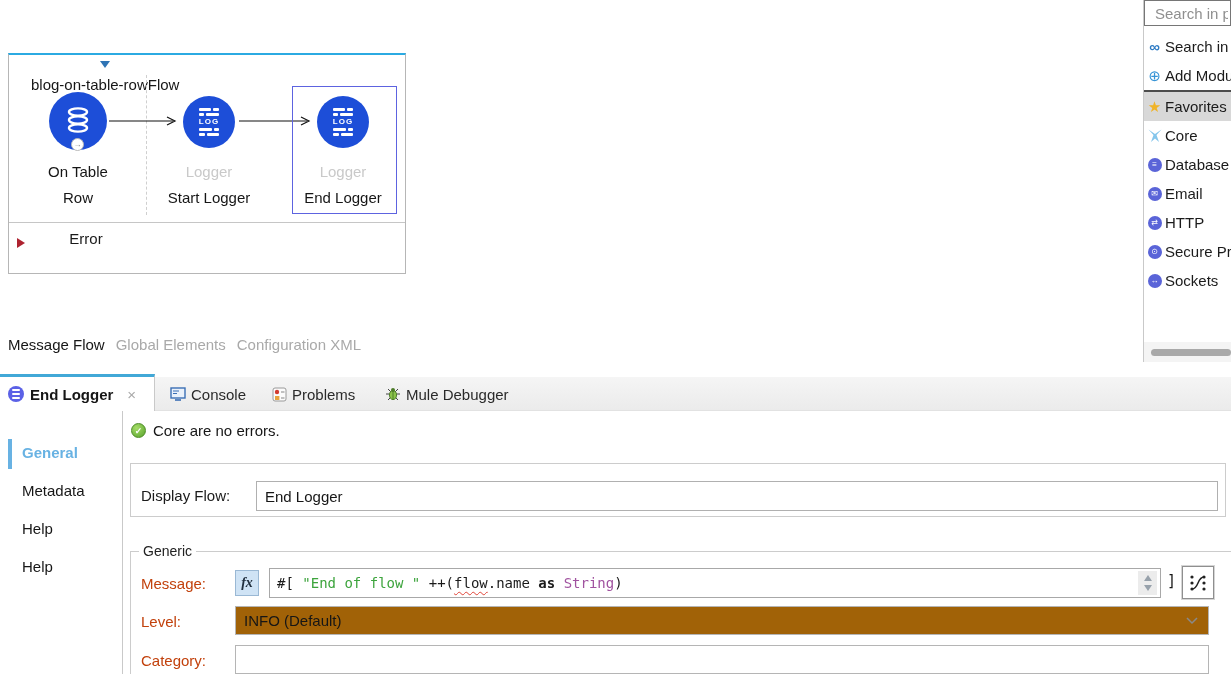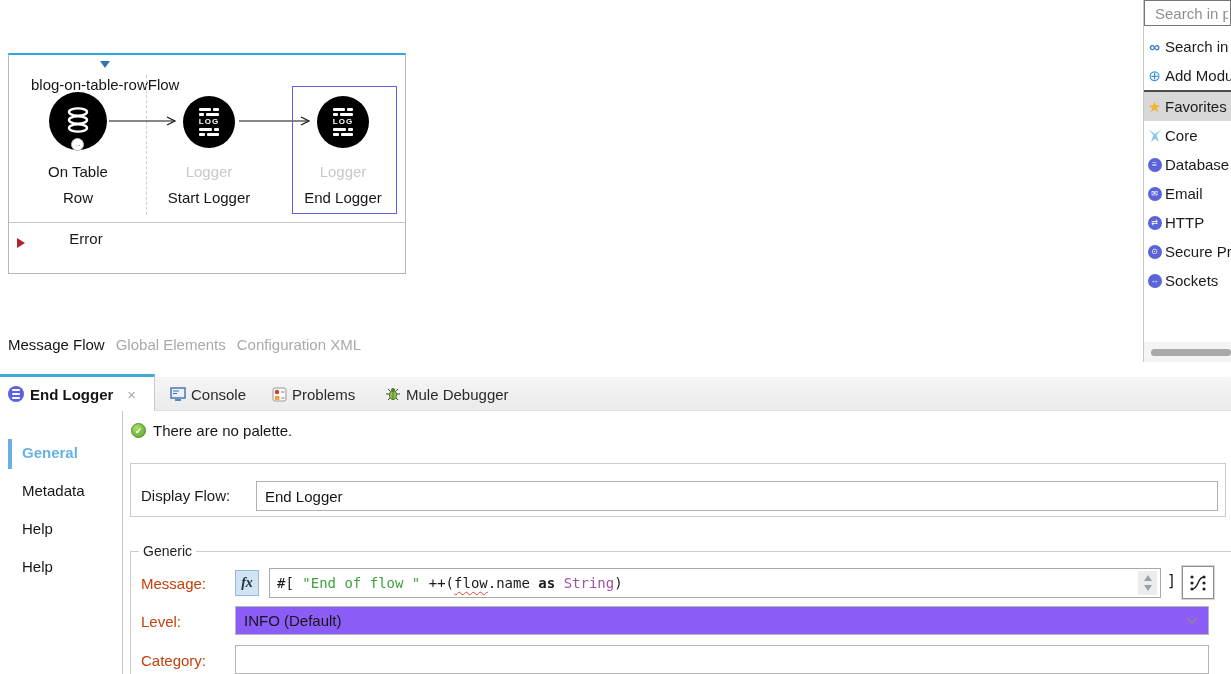--- a/index.html
+++ b/index.html
@@ -6,21 +6,21 @@
   html,body { background:#fff; }
   body { font-family:"Liberation Sans", sans-serif; color:#1a1a1a; }
   #app { position:relative; width:1231px; height:674px; background:#fff; overflow:hidden; }
 
   
   .flow-box { position:absolute; left:8px; top:53px; width:398px; height:221px;
               border:1px solid #b6b6b6; border-top:2px solid #2baae2; background:#fff; }
   .flow-title-row { position:absolute; left:12px; top:6px; height:22px; display:flex; align-items:center; gap:8px; padding-left:10px; cursor:default;flex-direction:column; }
   .tri-down { width:0; height:0; border-left:5px solid transparent; border-right:5px solid transparent; border-top:7px solid #2f74b5; }
   .flow-title { font-size:15px; color:#161616; }
-  .node-circle { position:absolute; border-radius:50%; background:#000000; display:flex; align-items:center; justify-content:center; }
+  .node-circle { position:absolute; border-radius:50%; background:#1d4ed8; display:flex; align-items:center; justify-content:center; }
   .otr { left:40px; top:37px; width:58px; height:58px; }
   .lg1 { left:174px; top:41px; width:52px; height:52px; }
   .lg2 { left:308px; top:41px; width:52px; height:52px; }
   .badge { position:absolute; left:22px; top:46px; width:13px; height:13px; border-radius:50%; background:#fff; border:1px solid #b9b9b9; display:flex; align-items:center; justify-content:center; font-size:8px; color:#8a8a8a; }
   .log-icon { display:flex; flex-direction:column; align-items:center; gap:2px; }
   .bar-row { display:flex; gap:2px; }
   .bar { height:3px; background:#fff; border-radius:1px; }
   .w12{width:12px}.w6{width:6px}.w5{width:5px}.w13{width:13px}
   .log-txt { color:#fff; font-size:8px; font-weight:bold; letter-spacing:1px; line-height:8px; }
   .node-label { position:absolute; width:120px; text-align:center; font-size:15px; line-height:26px; color:#161616; }
@@ -83,21 +83,21 @@
   .msg-field { position:absolute; left:138px; top:16px; width:892px; height:30px; border:1px solid #a8a8a8; background:#fff; font-family:"DejaVu Sans Mono",monospace; font-size:14px; display:flex; align-items:center; padding-left:7px; white-space:pre; overflow:hidden; }
   .c-str { color:#3da43d; }
   .c-kw { font-weight:bold; color:#1c1c1c; }
   .c-type { color:#a0529f; }
   .squig { text-decoration:underline; text-decoration-style:wavy; text-decoration-color:#e04438; text-decoration-thickness:1px; text-underline-offset:3px; }
   .spinner { position:absolute; right:3px; top:2px; width:19px; height:24px; background:#ececec; display:flex; flex-direction:column; align-items:center; justify-content:center; gap:4px; cursor:pointer; }
   .sp-up { width:0; height:0; border-left:4px solid transparent; border-right:4px solid transparent; border-bottom:6px solid #97a1ab; }
   .sp-dn { width:0; height:0; border-left:4px solid transparent; border-right:4px solid transparent; border-top:6px solid #97a1ab; }
   .close-bracket { position:absolute; left:1036px; top:20px; font-family:"DejaVu Sans Mono",monospace; font-size:15px; color:#161616; }
   .expr-btn { position:absolute; left:1051px; top:14px; width:32px; height:33px; background:#fff; border:1px solid #8f8f8f; outline:1px solid #d5d5d5; display:flex; align-items:center; justify-content:center; cursor:pointer; }
-  .combo { position:absolute; left:104px; top:54px; width:974px; height:29px; border:1px solid #b5b5b5; background:#8b5cf6; font-size:15px; display:flex; align-items:center; padding-left:8px; color:#161616; cursor:pointer; }
+  .combo { position:absolute; left:104px; top:54px; width:974px; height:29px; border:1px solid #b5b5b5; background:#a16207; font-size:15px; display:flex; align-items:center; padding-left:8px; color:#161616; cursor:pointer; }
   .combo-chev { position:absolute; right:10px; top:10px; }
   .cat-input { position:absolute; left:104px; top:93px; width:974px; height:29px; border:1px solid #b5b5b5; font-size:15px; padding:2px 8px; font-family:"Liberation Sans",sans-serif; }
 </style>
 </head>
 <body>
 
 <div id="app">
 
   <div class="flow-box">
     <div class="flow-title-row">
@@ -304,21 +304,21 @@
   <div class="props">
     <div class="side-divider"></div>
     <span class="side-bar" style="top:28px;"></span>
     <span class="side-item side-active" style="top:33px;">General</span>
     <span class="side-item" style="top:71px;">Metadata</span>
     <span class="side-item" style="top:109px;">Help</span>
     <span class="side-item" style="top:147px;">Help</span>
 
     <div class="status-row">
       <span class="check-ico">✓</span>
-      <span class="status-txt">There are no palette.</span>
+      <span class="status-txt">Core are no errors.</span>
     </div>
 
     <div class="group dn-group">
       <span class="dn-label">Display Flow:</span>
       <input class="dn-input" value="End Logger" style="">
     </div>
 
     <div class="group gen-group">
       <span class="legend">Generic</span>
 

